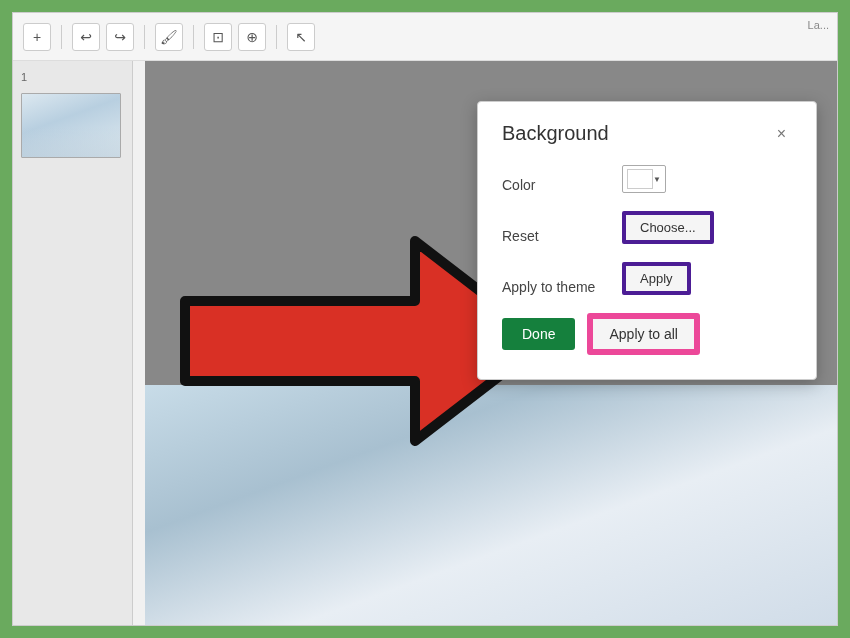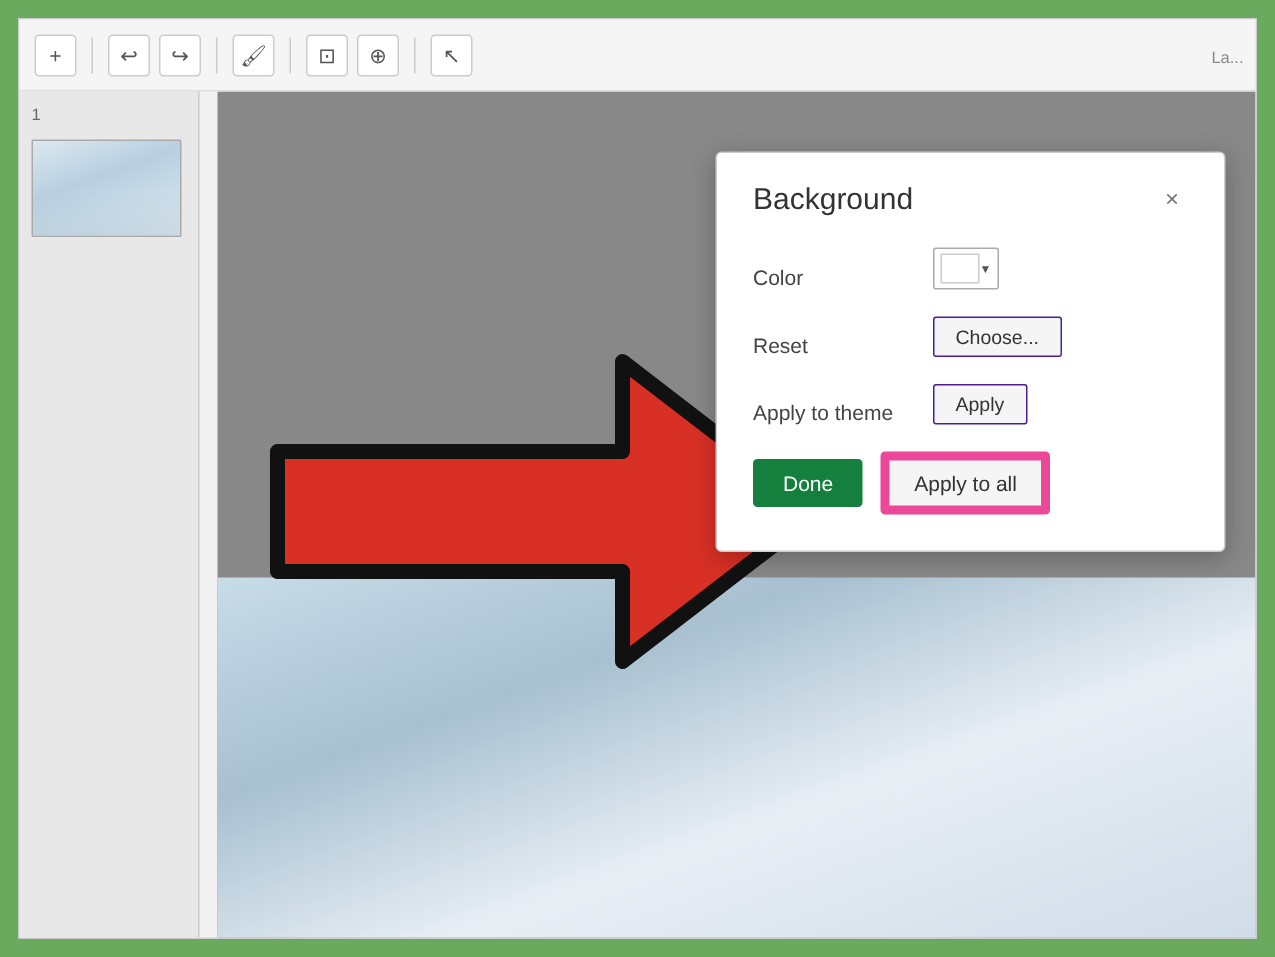--- a/index.html
+++ b/index.html
@@ -218,21 +218,21 @@
     }
 
     .color-dropdown-arrow {
       font-size: 8px;
       color: #555;
     }
 
     .btn-secondary {
       padding: 5px 14px;
       background: #f5f5f5;
-      border: 1px solid #4c1d95;
+      border: 4px solid #4c1d95;
       border-radius: 2px;
       font-size: 13px;
       color: #333;
       cursor: pointer;
     }
 
     .dialog-actions {
       display: flex;
       gap: 12px;
       margin-top: 8px;
@@ -256,21 +256,21 @@
       border: 6px solid #ec4899;
       border-radius: 3px;
       font-size: 14px;
       color: #333;
       cursor: pointer;
     }
 
     
     .top-right-label {
       position: absolute;
-      top: 14px;
+      top: 0;
       right: 0;
       font-size: 11px;
       color: #888;
       padding: 6px 8px;
     }
   </style>
 </head>
 <body>
 
 <div class="app-container">

